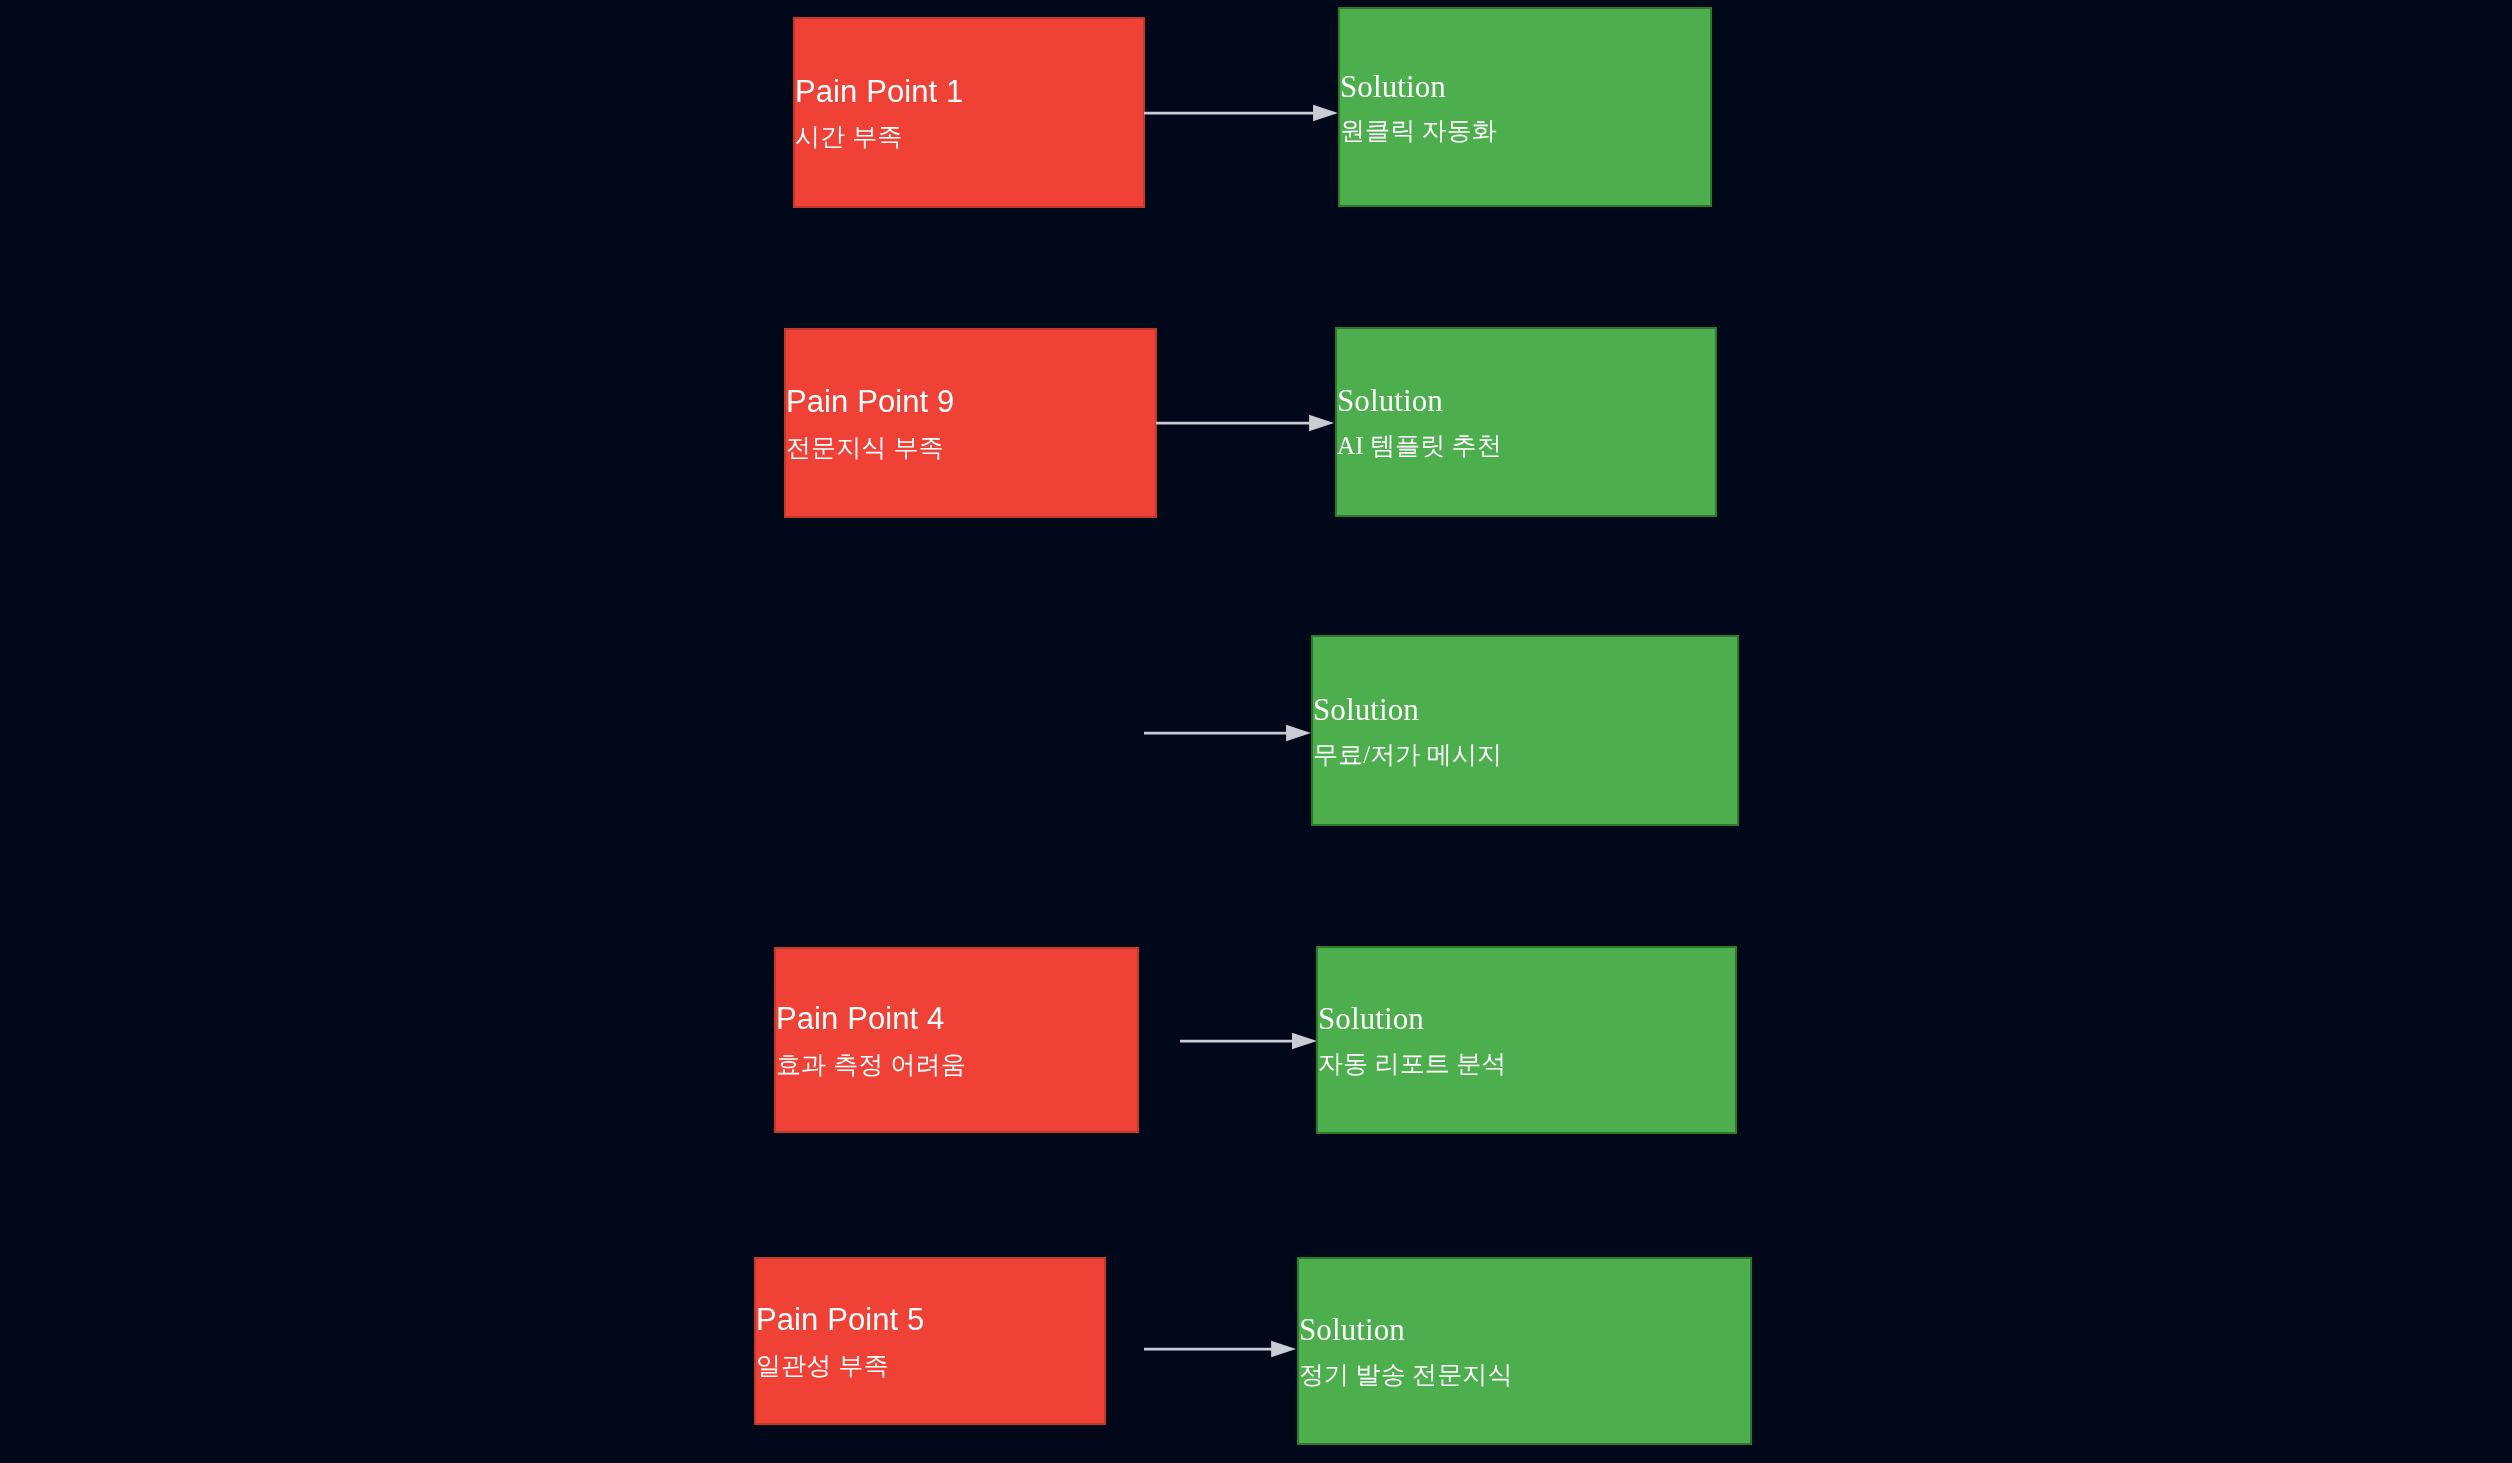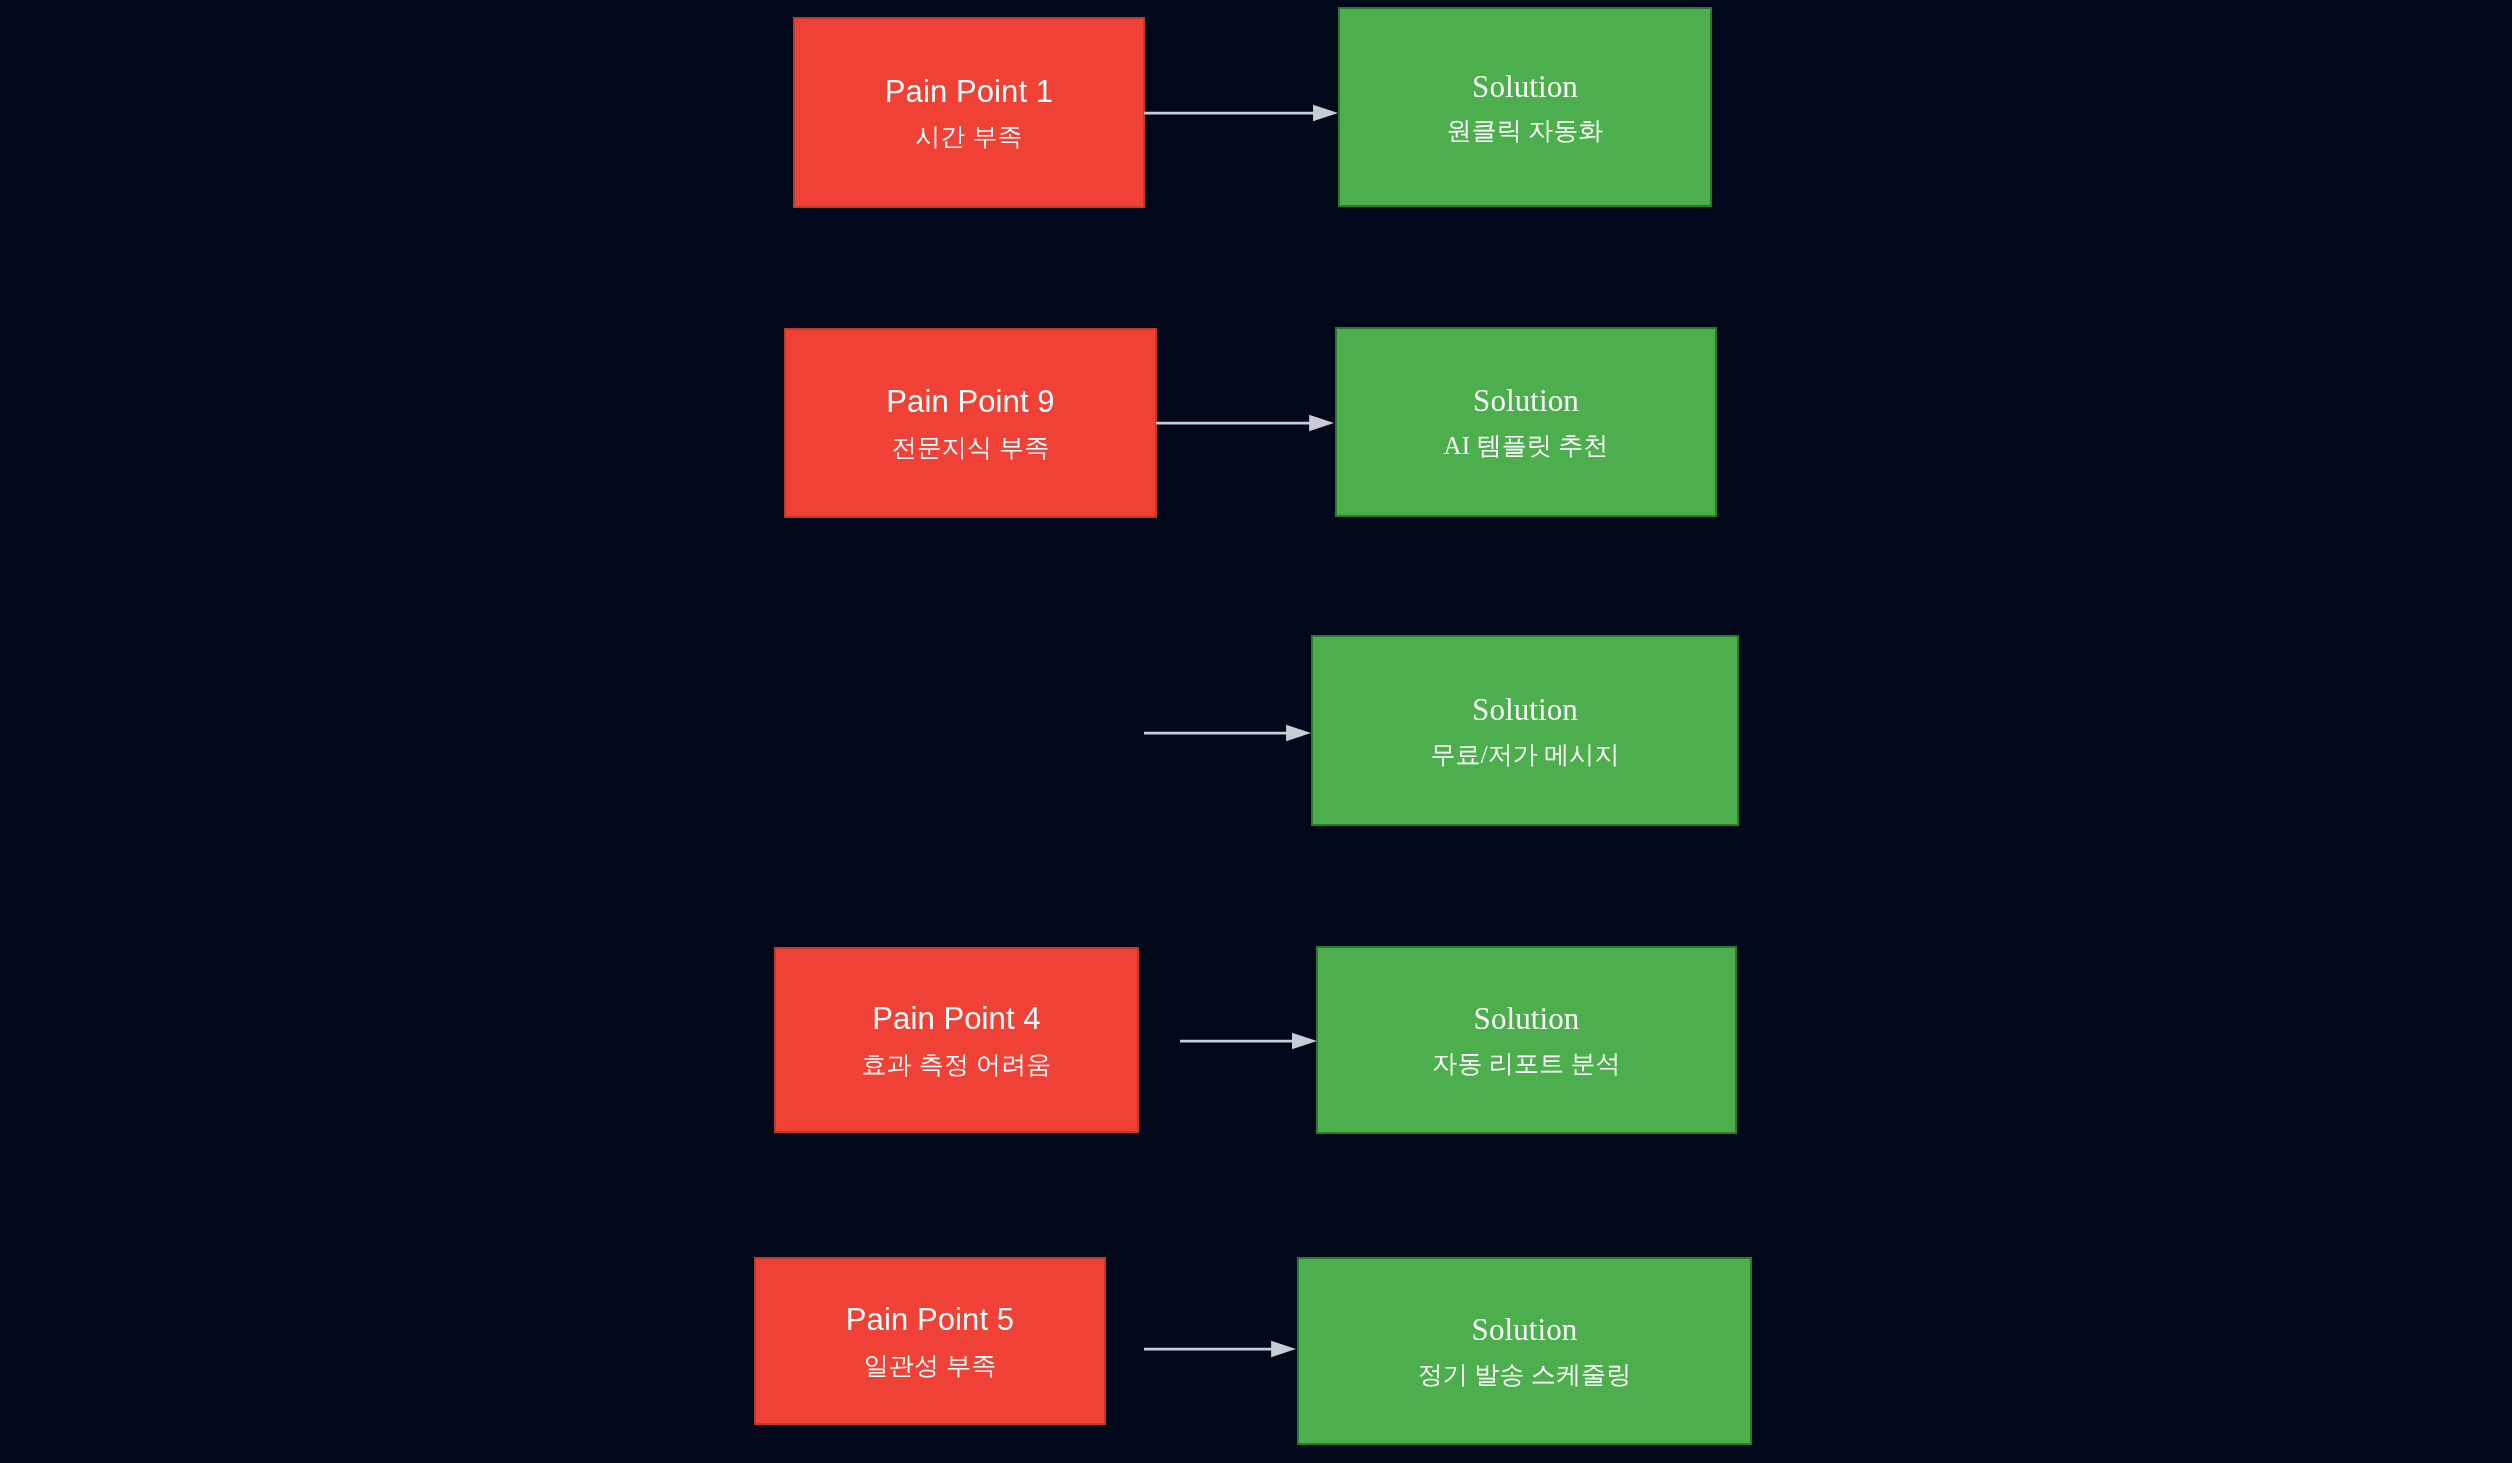--- a/index.html
+++ b/index.html
@@ -19,21 +19,21 @@
     position: relative;
     width: 2512px;
     height: 1464px;
     background: #01081a;
   }
 
   .node {
     position: absolute;
     display: flex;
     flex-direction: column;
-    align-items: center;
+    align-items: flex-start;
     justify-content: center;
     text-align: center;
     color: #ffffff;
     line-height: 1.30;
     letter-spacing: 0.1px;
   }
 
   .node .line1 {
     font-size: 31px;
     font-weight: 400;
@@ -131,17 +131,17 @@
     <span class="line2">일관성 부족</span>
   </div>
 
   <svg class="arrow" style="left:1144px; top:1338px; width:152px; height:22px;" viewBox="0 0 165 24" preserveAspectRatio="none">
     <line x1="0" y1="12" x2="140" y2="12" stroke="#c8ccd4" stroke-width="3"></line>
     <polygon points="138,3 165,12 138,21" fill="#c8ccd4"></polygon>
   </svg>
 
   <div class="node solution" style="left:1297px; top:1257px; width:455px; height:188px;">
     <span class="line1">Solution</span>
-    <span class="line2">정기 발송 스케줄링</span>
+    <span class="line2">정기 발송 전문지식</span>
   </div>
 
 </div>
 
 
 </body></html>

